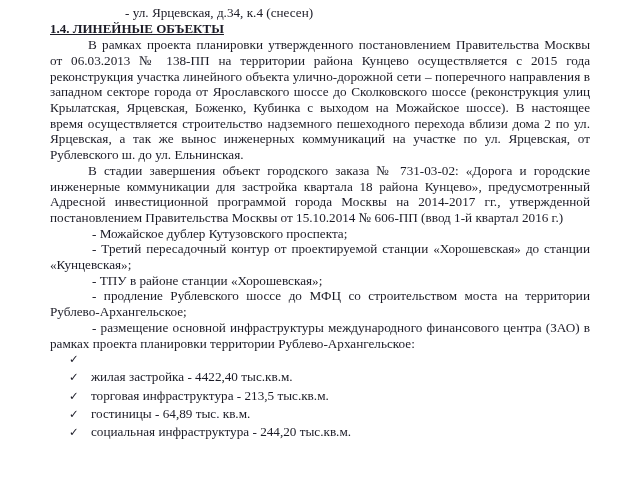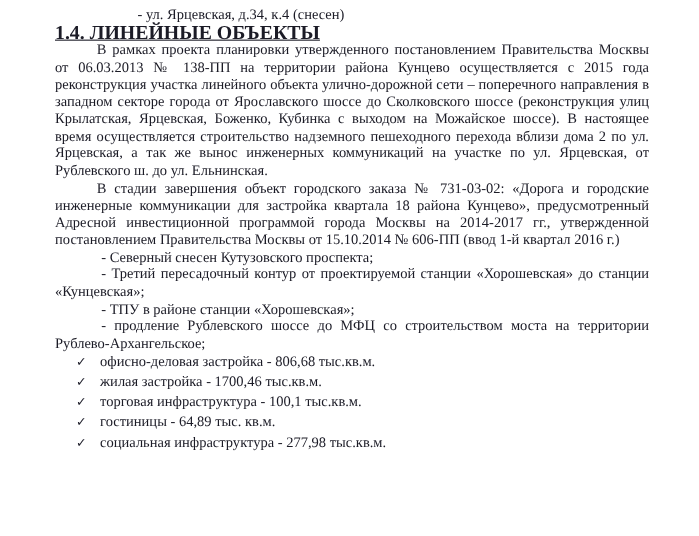--- a/index.html
+++ b/index.html
@@ -26,21 +26,21 @@
   }
   .prev-item {
     text-align: left !important;
     margin-left: 75px !important;
   }
   .heading {
     margin: 0;
     text-align: center;
     font-weight: bold;
     text-decoration: underline;
-    font-size: 18px;
+    font-size: 13px;
     line-height: 16.5px;
   }
   .indent {
     text-indent: 38px;
   }
   .bold {
     font-weight: bold;
   }
   .dash {
     text-indent: 42px;
@@ -69,48 +69,48 @@
 
   <p class="prev-item">- ул. Ярцевская, д.34, к.4 (снесен)</p>
 
   <p class="heading">1.4. ЛИНЕЙНЫЕ ОБЪЕКТЫ</p>
 
   <p class="indent">В рамках проекта планировки утвержденного постановлением Правительства Москвы от 06.03.2013 № 138-ПП на территории района Кунцево осуществляется с 2015 года реконструкция участка линейного объекта улично-дорожной сети – поперечного направления в западном секторе города от Ярославского шоссе до Сколковского шоссе (реконструкция улиц Крылатская, Ярцевская, Боженко, Кубинка с выходом на Можайское шоссе). В настоящее время осуществляется строительство надземного пешеходного перехода вблизи дома 2 по ул. Ярцевская, а так же вынос инженерных коммуникаций на участке по ул. Ярцевская, от Рублевского ш. до ул. Ельнинская.</p>
 
   <p class="indent">В стадии завершения объект городского заказа № 731-03-02: «Дорога и городские инженерные коммуникации для застройка квартала 18 района Кунцево», предусмотренный Адресной инвестиционной программой города Москвы на 2014-2017 гг., утвержденной постановлением Правительства Москвы от 15.10.2014 № 606-ПП (ввод 1-й квартал 2016 г.)</p>
 
 
-  <p class="dash">- Северный снесен Кутузовского проспекта;</p>
+  <p class="dash">- Можайское дублер Кутузовского проспекта;</p>
 
   <p class="dash">- Третий пересадочный контур от проектируемой станции «Хорошевская» до станции «Кунцевская»;</p>
 
 
   <p class="dash">- ТПУ в районе станции «Хорошевская»;</p>
 
   <p class="dash">- продление Рублевского шоссе до МФЦ со строительством моста на территории Рублево-Архангельское;</p>
 
+  <p class="dash">- размещение основной инфраструктуры международного финансового центра (ЗАО) в рамках проекта планировки территории Рублево-Архангельское:</p>
 
   <div class="check-item">
     <span class="check-mark">✓</span>
-    <span class="check-text">офисно-деловая застройка - 806,68 тыс.кв.м.</span>
   </div>
 
   <div class="check-item">
     <span class="check-mark">✓</span>
-    <span class="check-text">жилая застройка - 1700,46 тыс.кв.м.</span>
+    <span class="check-text">жилая застройка - 4422,40 тыс.кв.м.</span>
   </div>
 
   <div class="check-item">
     <span class="check-mark">✓</span>
-    <span class="check-text">торговая инфраструктура - 100,1 тыс.кв.м.</span>
+    <span class="check-text">торговая инфраструктура - 213,5 тыс.кв.м.</span>
   </div>
 
   <div class="check-item">
     <span class="check-mark">✓</span>
     <span class="check-text">гостиницы - 64,89 тыс. кв.м.</span>
   </div>
 
   <div class="check-item">
     <span class="check-mark">✓</span>
-    <span class="check-text">социальная инфраструктура - 277,98 тыс.кв.м.</span>
+    <span class="check-text">социальная инфраструктура - 244,20 тыс.кв.м.</span>
   </div>
 
 </div>
 
 </body></html>

